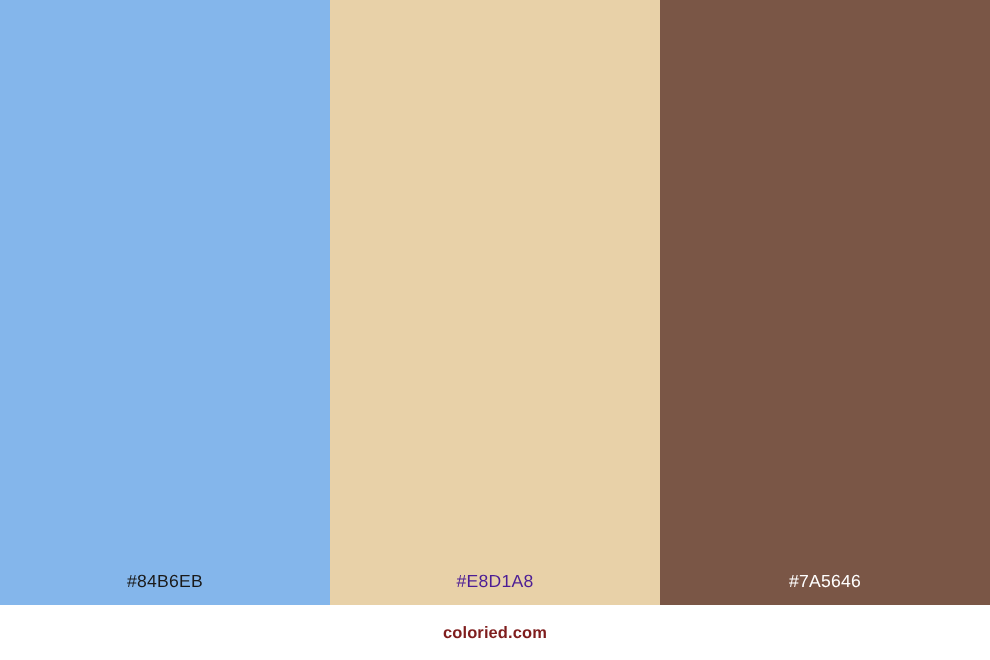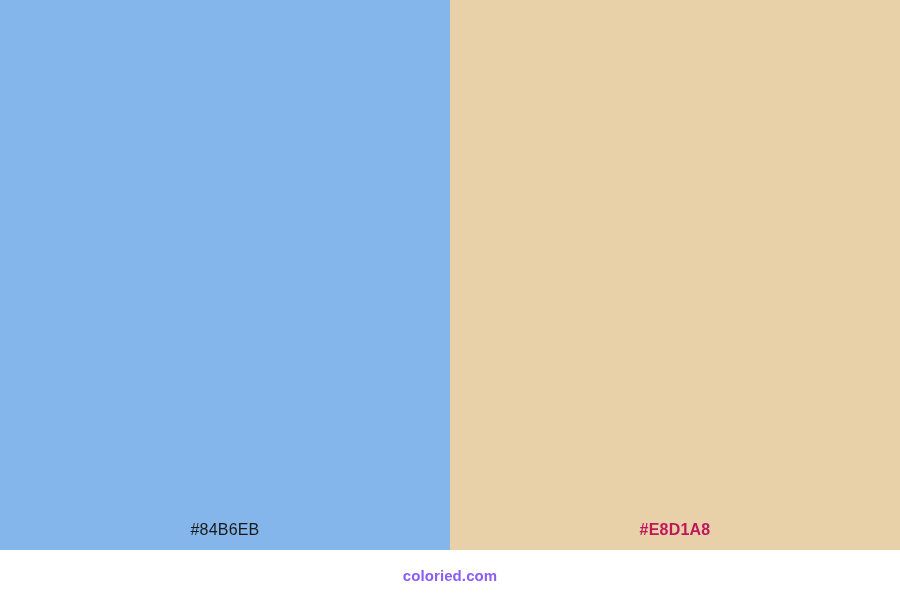--- a/index.html
+++ b/index.html
@@ -77,25 +77,28 @@
 
 <div id="palette-page">
 
   <div id="swatch-strip">
 
     <div class="swatch" style="background-color: rgb(132, 182, 235);">
       <span class="swatch-label" style="color: rgb(26, 26, 26);">#84B6EB</span>
     </div>
 
     <div class="swatch" style="background-color: rgb(232, 209, 168);">
-      <span class="swatch-label" style="color: #be185d; font-weight: bold;">#E8D1A8</span>
+      <span class="swatch-label" style="color: #4c1d95;">#E8D1A8</span>
     </div>
 
 
 
+    <div class="swatch" style="background-color: rgb(122, 86, 70);">
+      <span class="swatch-label" style="color: rgb(255, 255, 255);">#7A5646</span>
+    </div>
 
   </div>
 
   <div id="footer-bar">
-    <span id="site-credit" style="color: #8b5cf6;">coloried.com</span>
+    <span id="site-credit" style="color: #7f1d1d;">coloried.com</span>
   </div>
 
 </div>
 
 </body></html>

